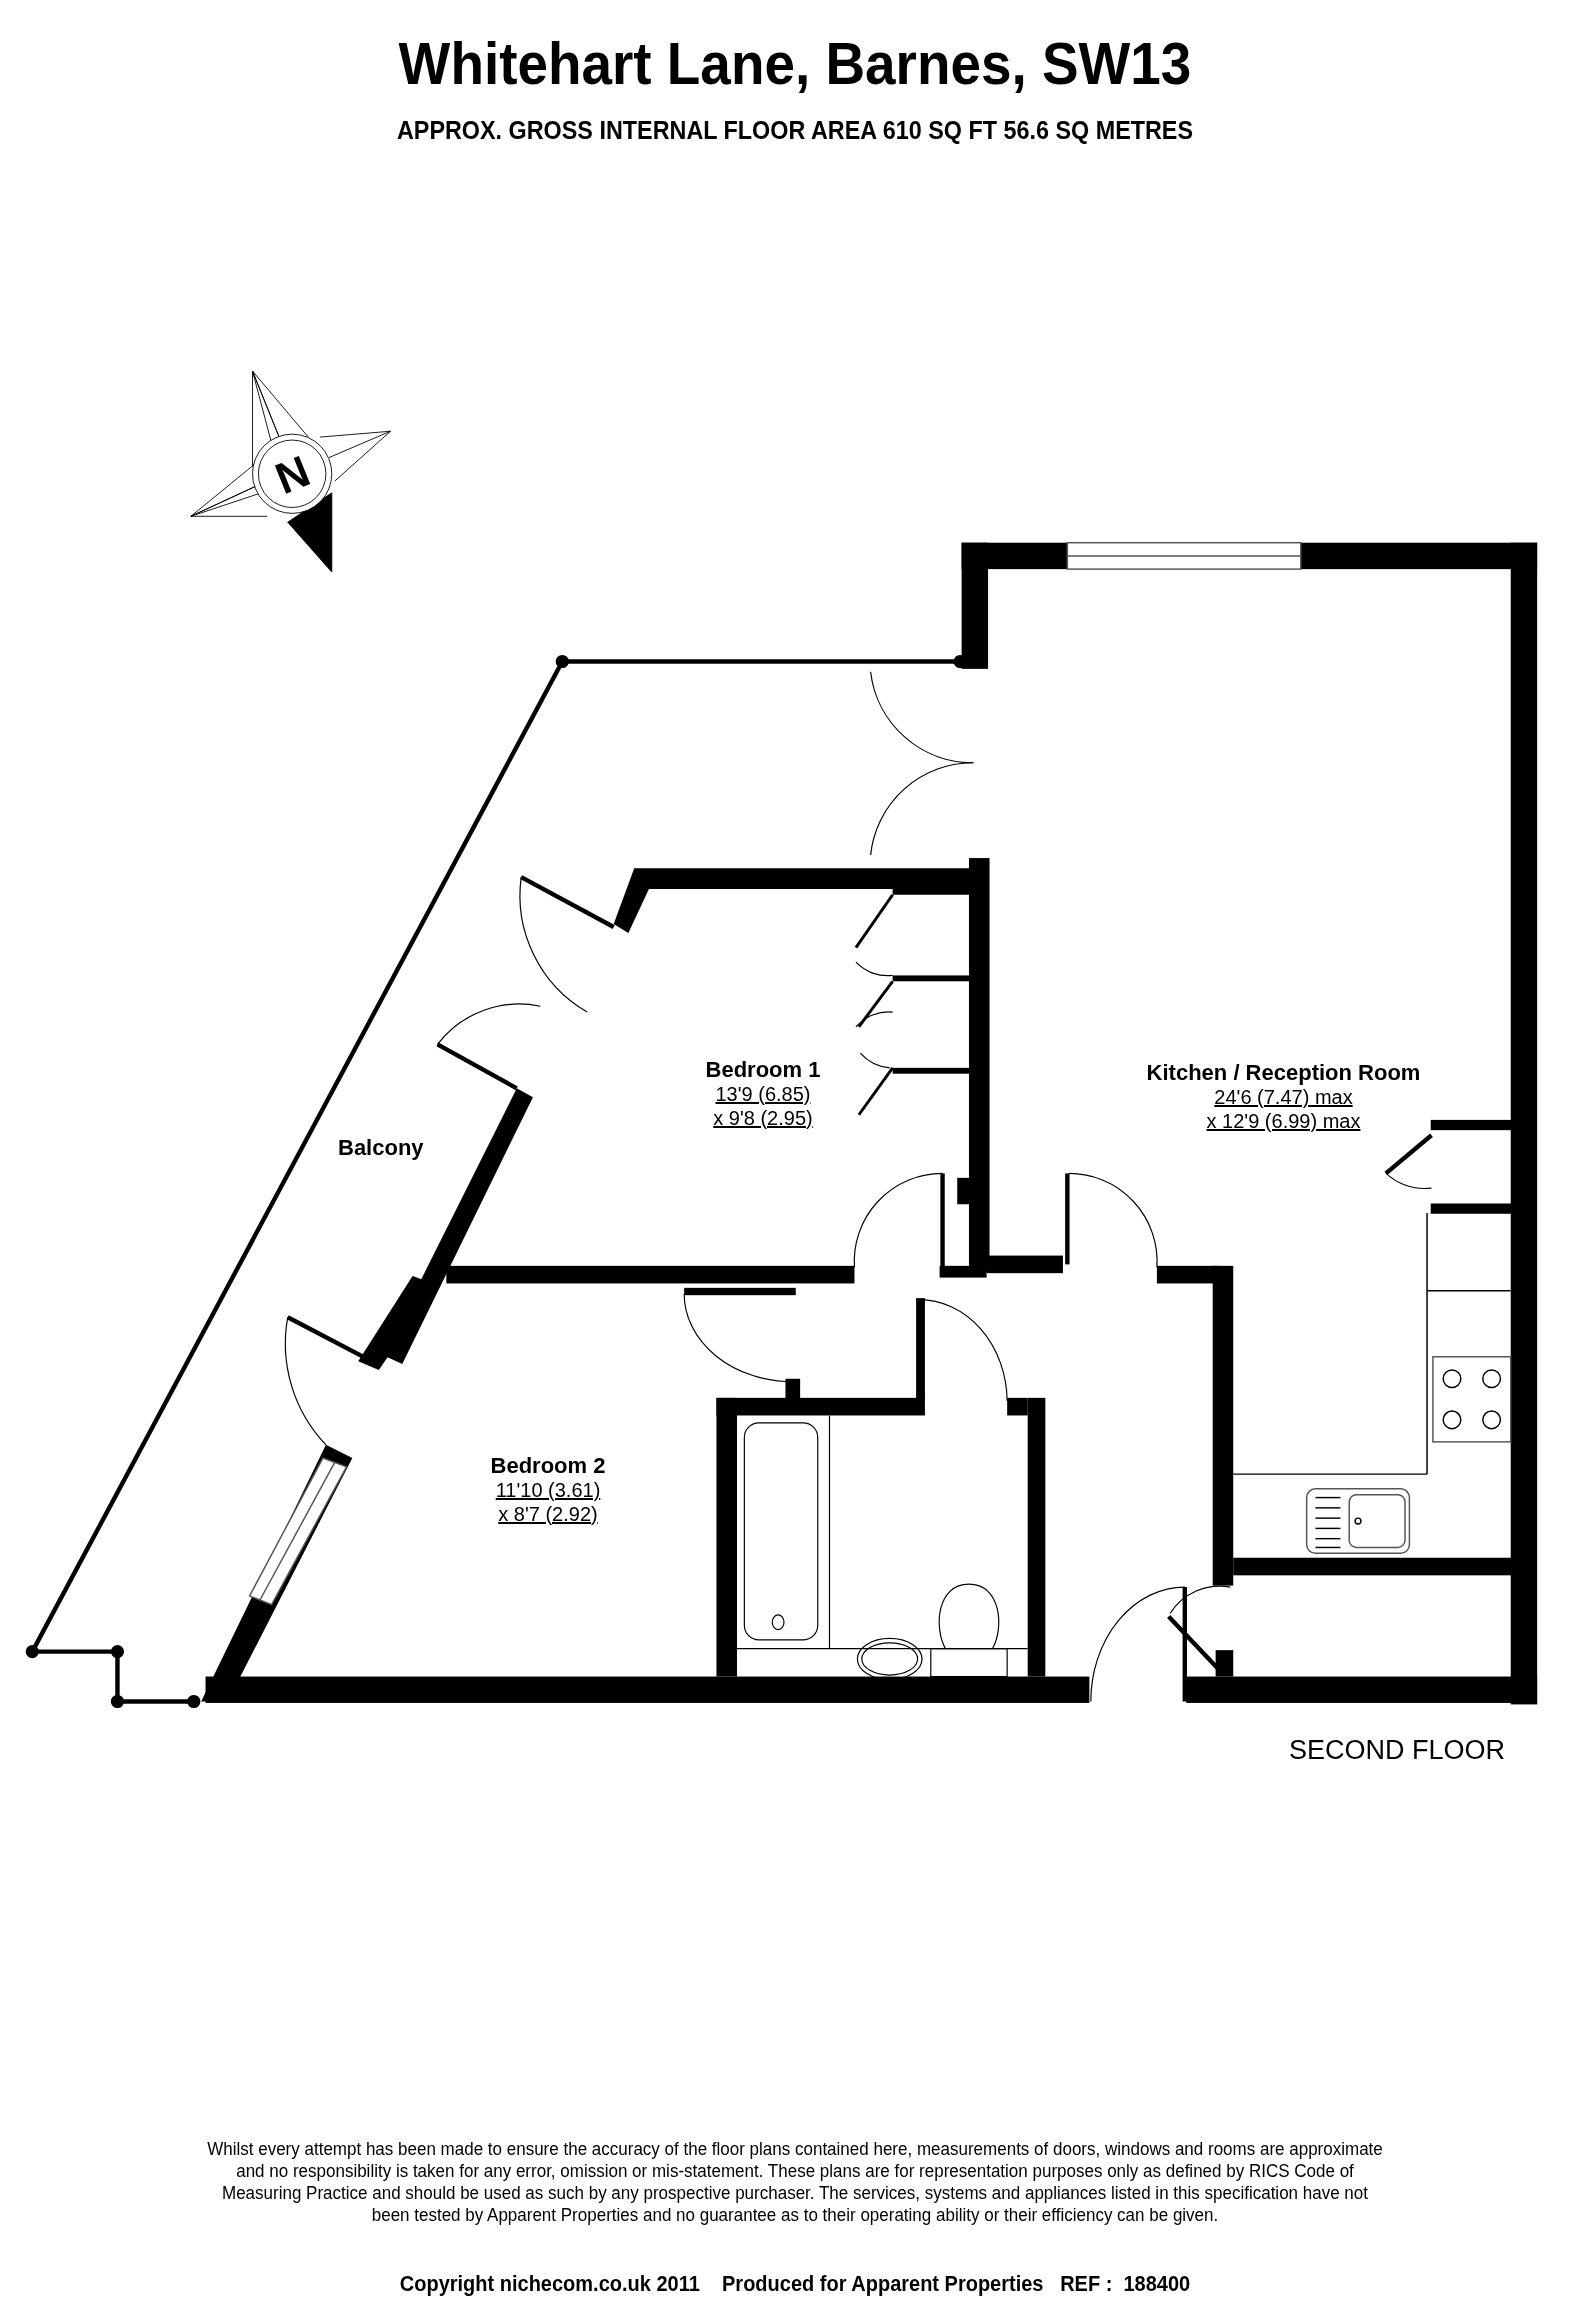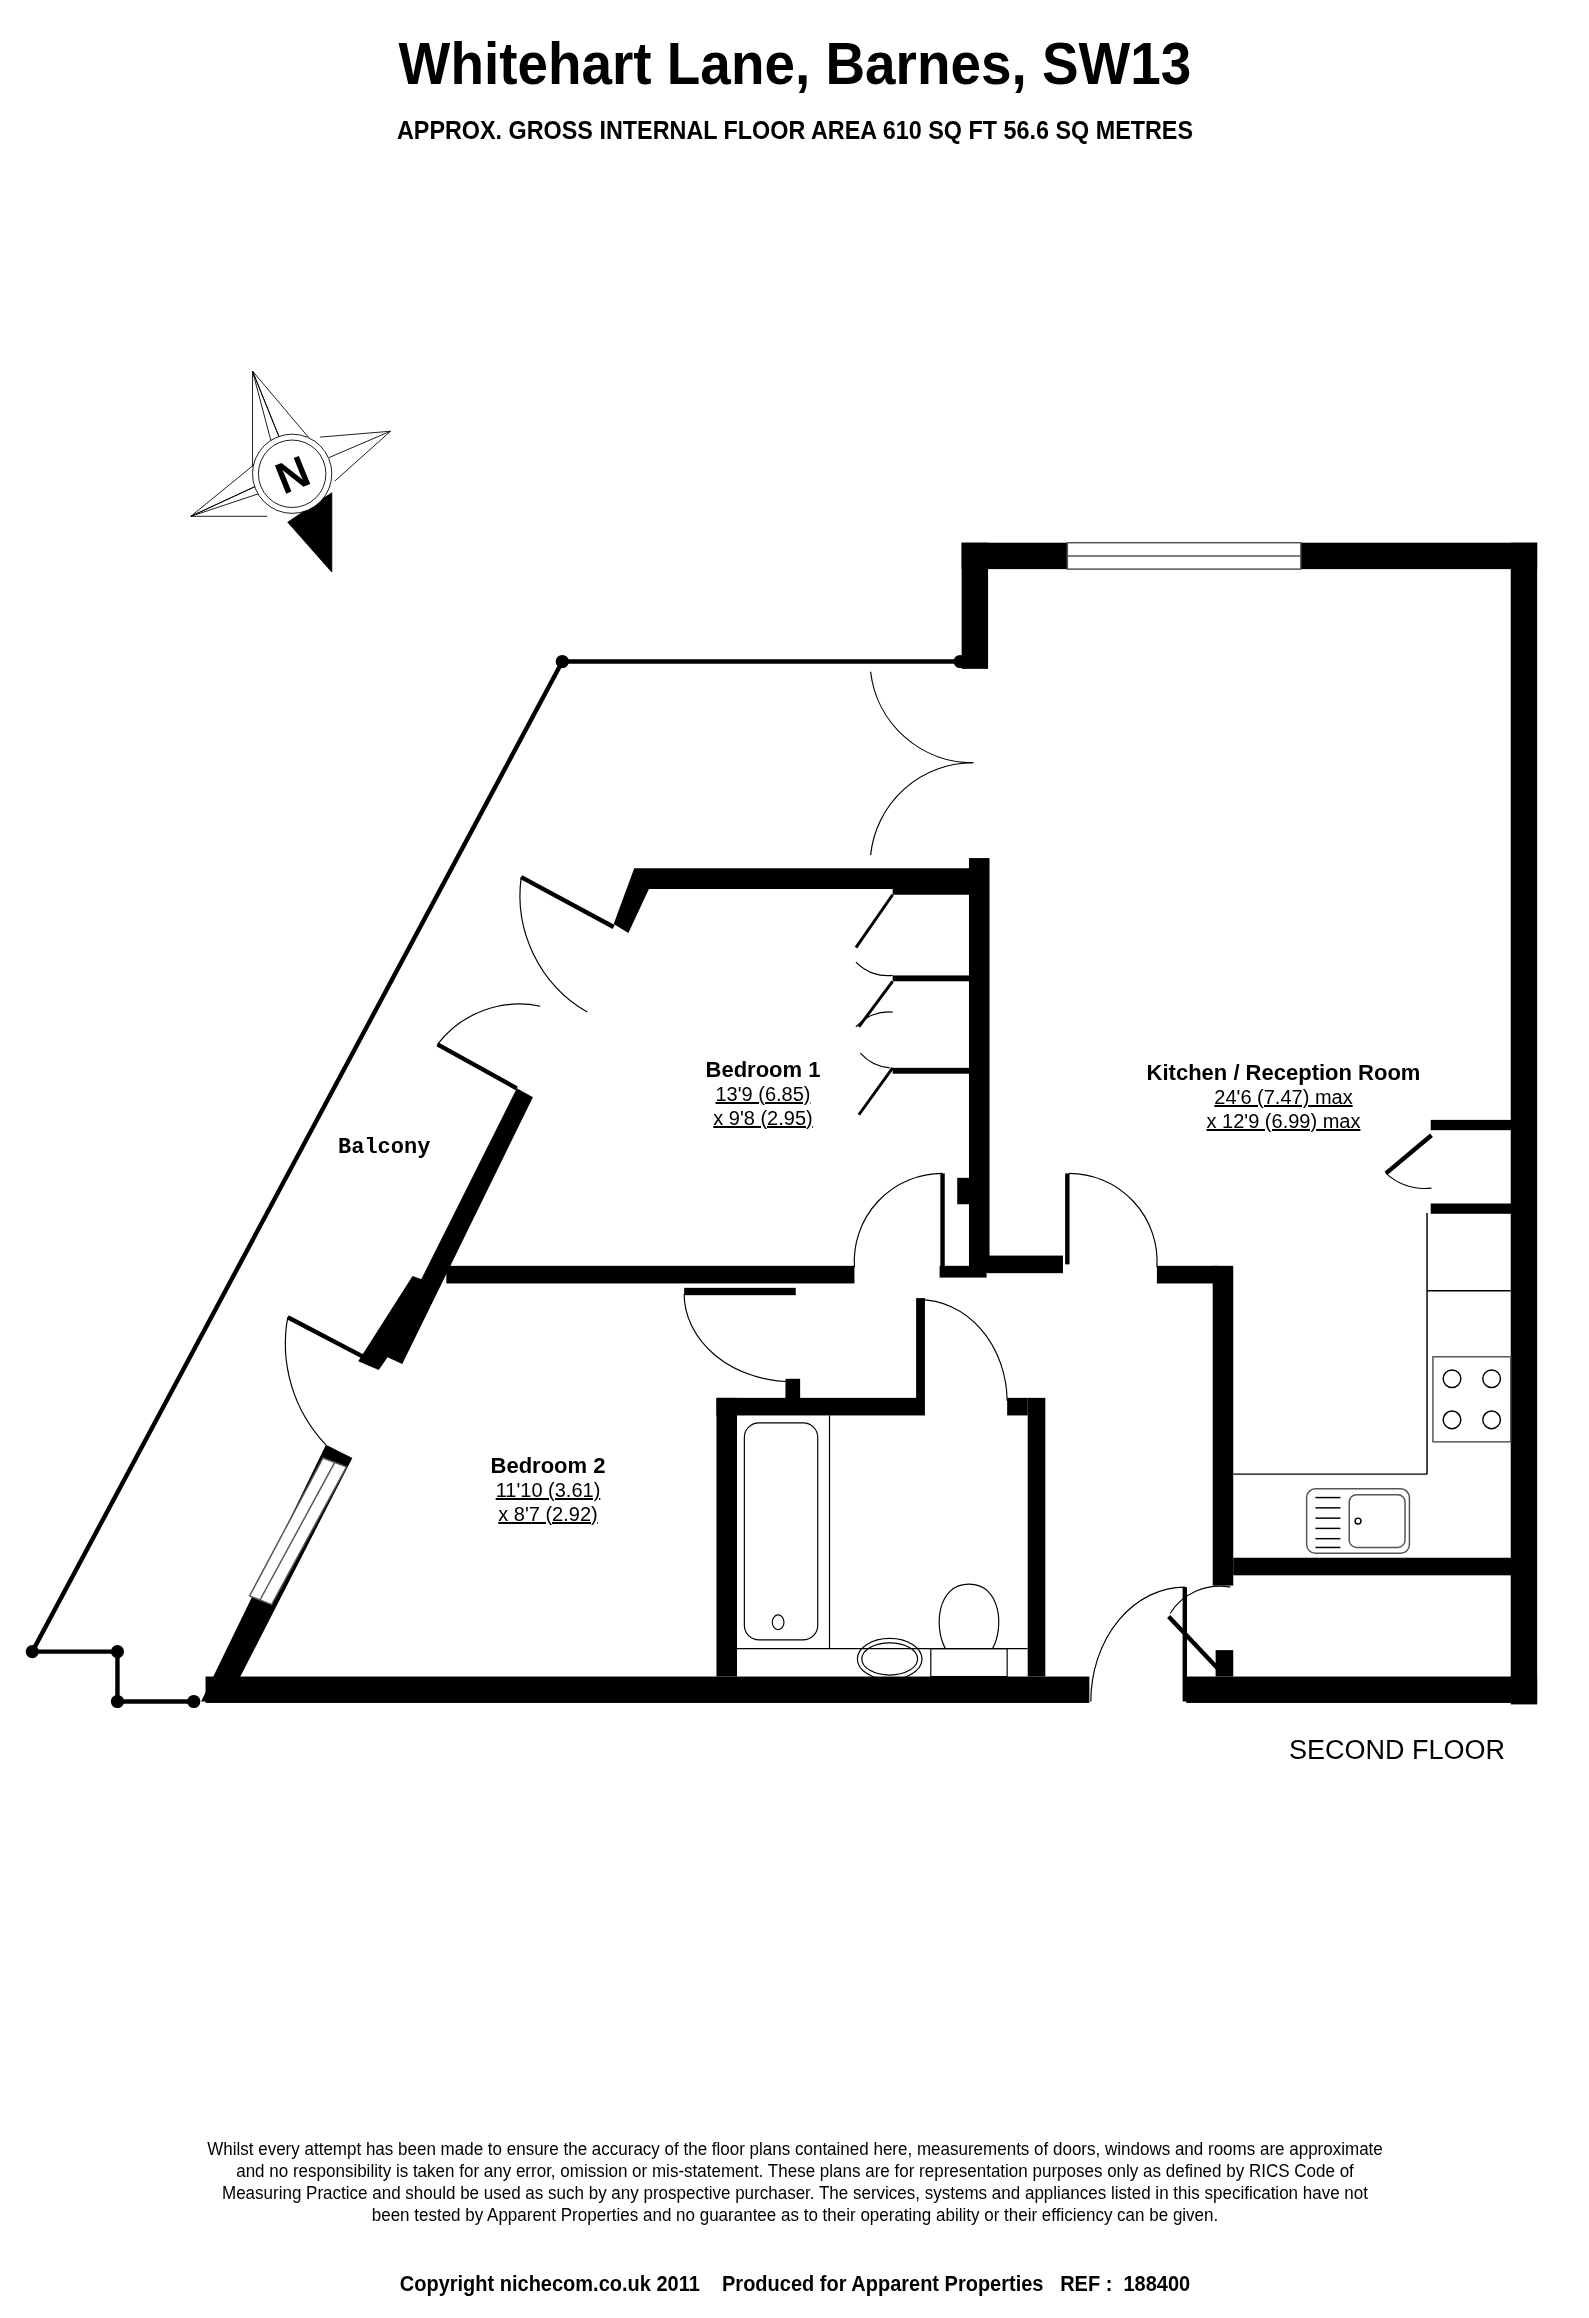--- a/index.html
+++ b/index.html
@@ -3,21 +3,21 @@
 <meta charset="utf-8">
 <style>
   html, body { margin:0; padding:0; background:#ffffff; }
   body { width:1590px; height:2319px; position:relative; overflow:hidden; font-family:"Liberation Sans", sans-serif; color:#000; }
   .title { position:absolute; left:0; width:1590px; top:30px; text-align:center; font-weight:bold; font-size:59px; letter-spacing:0px; transform:scaleX(0.93); }
   .subtitle { position:absolute; left:0; width:1590px; top:116px; text-align:center; font-weight:bold; font-size:25.4px; transform:scaleX(0.92); }
   .plan { position:absolute; left:0; top:0; width:1590px; height:2319px; }
   .room-label { position:absolute; text-align:center; line-height:1.18; }
   .room-label .name { font-weight:bold; font-size:22px; }
   .room-label .dim { font-size:20px;text-decoration:underline; }
-  .balcony-label { position:absolute; font-weight:bold; font-size:22px; left:338px; top:1135px;font-family:Liberation Mono, monospace; }
+  .balcony-label { position:absolute; font-weight:bold; font-size:22px; left:338px; top:1135px; }
   .floor-label { position:absolute; font-weight:normal; font-size:27px; left:1289px; top:1735px; }
   .disclaimer { position:absolute; left:159px; width:1272px; top:2138px; text-align:center; font-size:18.3px; line-height:1.2; transform:scaleX(0.93); }
   .copyright { position:absolute; left:0; width:1590px; top:2272px; text-align:center; font-weight:bold; font-size:21.5px; transform:scaleX(0.93); white-space:pre; }
 </style>
 </head>
 <body>
 
 <div class="title">Whitehart Lane, Barnes, SW13</div>
 <div class="subtitle">APPROX. GROSS INTERNAL FLOOR AREA 610 SQ FT 56.6 SQ METRES</div>
 

